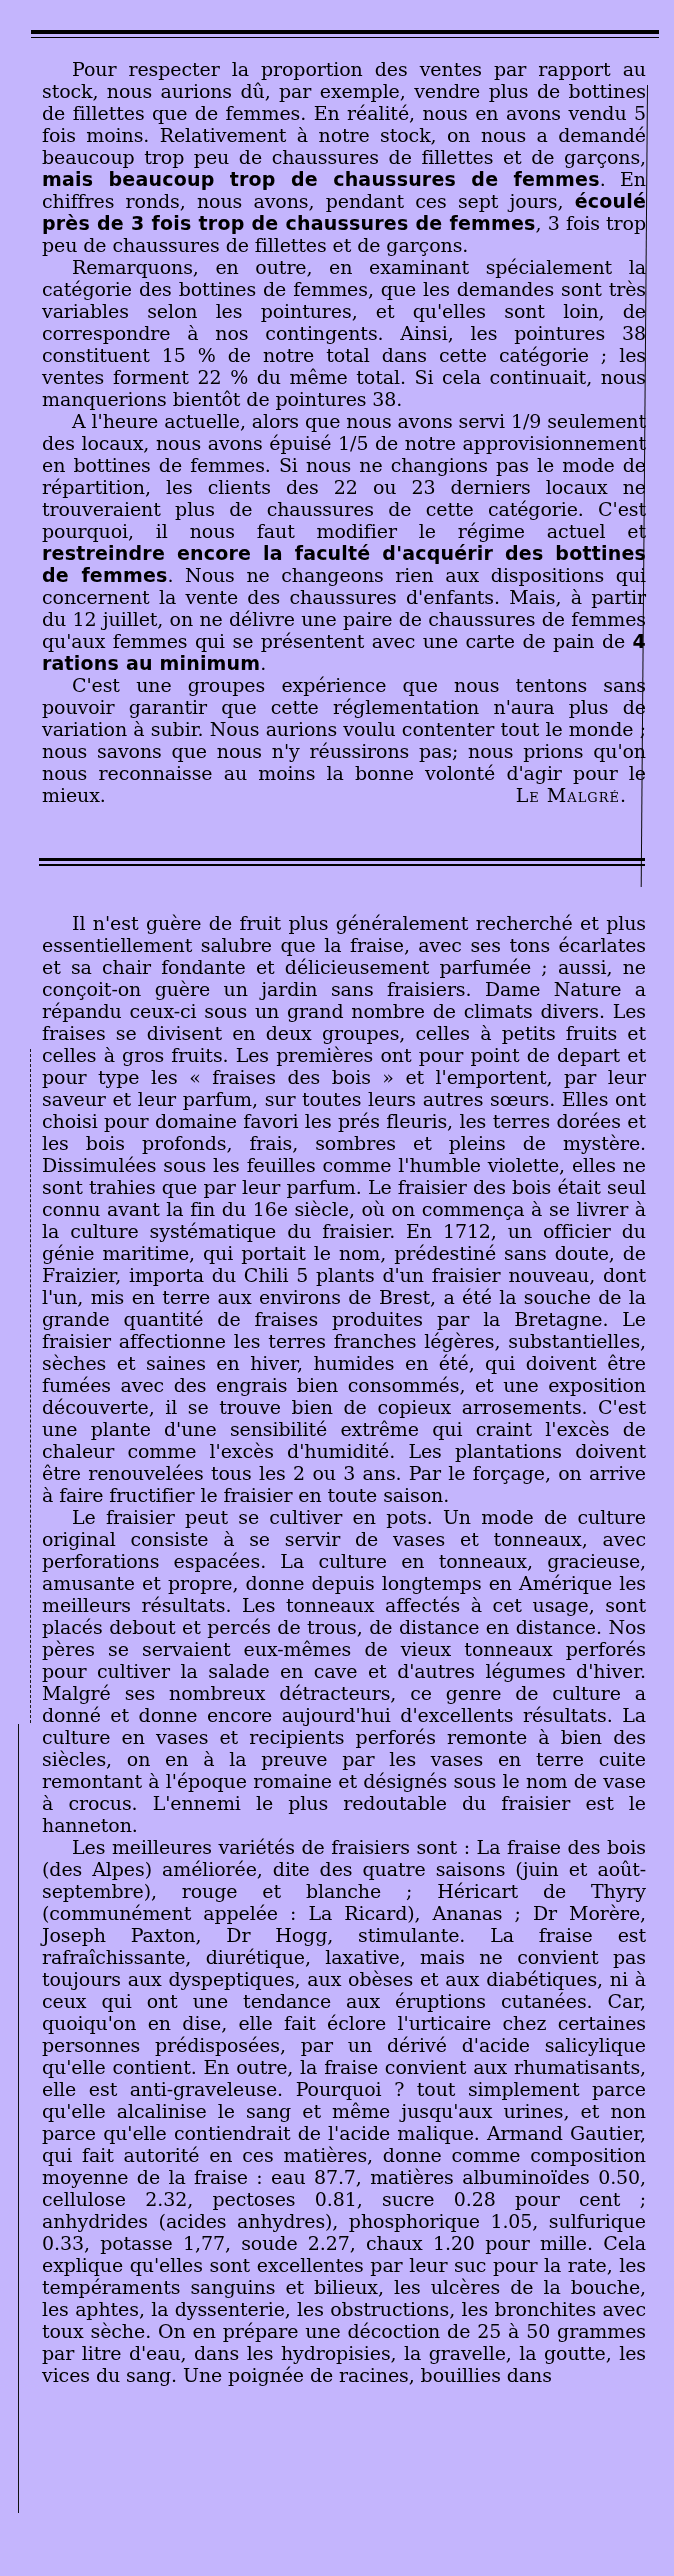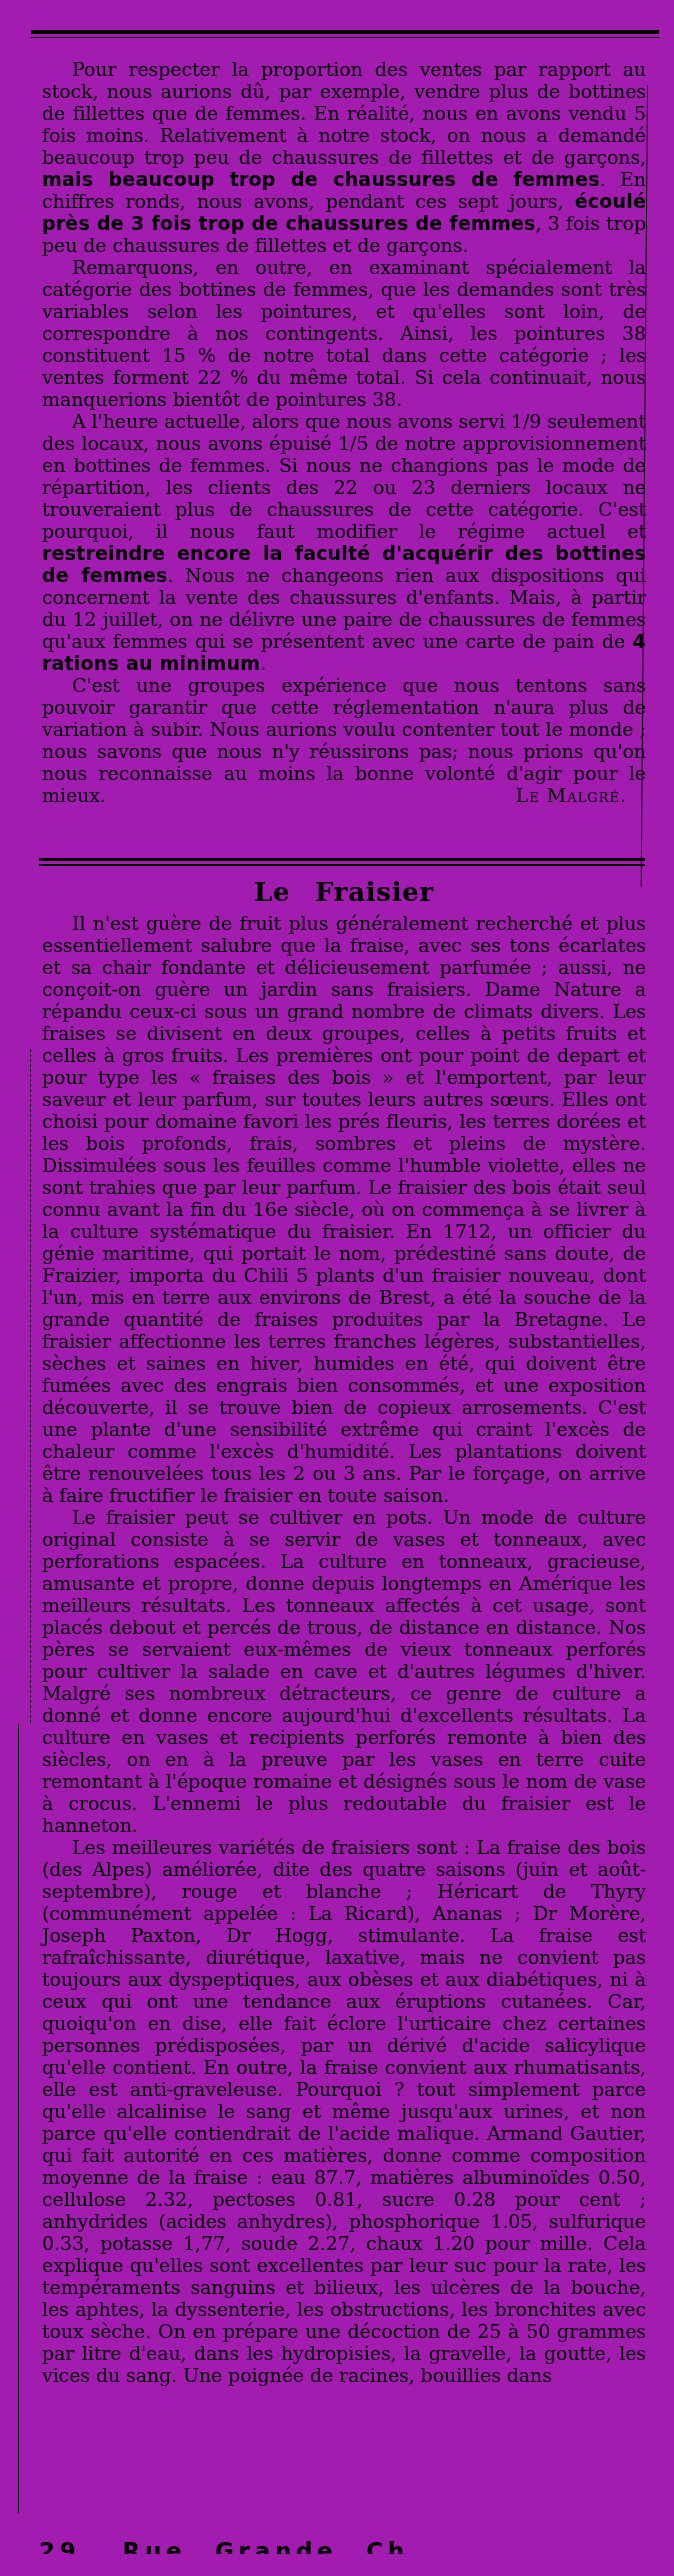--- a/index.html
+++ b/index.html
@@ -1,21 +1,21 @@
 <!DOCTYPE html>
 <html style="font-size:10.8px"><head>
 <meta charset="utf-8">
 <style>
   html, body { margin: 0; padding: 0; background: #e8e8e8; }
   .page {
     position: relative;
     width: 674px;
     height: 2576px;
     margin: 0 auto;
-    background: #a21caf;
+    background: #c4b5fd;
     color: #000;
     font-family: "DejaVu Serif", serif;
     overflow: hidden;
   }
   
   .top-rule {
     position: absolute;
     top: 30px; left: 31px; width: 628px; height: 3.4px;
     border-top: 4px solid #000;
     border-bottom: 1.3px solid #000;
@@ -105,26 +105,22 @@
 
   <div class="article article-1">
     <p class="para"><span><span>Pour respecter la proportion des ventes par rapport au stock, nous aurions dû, par exemple, vendre plus de bottines de fillettes que de femmes. En réalité, nous en avons vendu 5 fois moins. Relativement à notre stock, on nous a demandé beaucoup trop peu de chaussures de fillettes et de garçons, </span><span class="b">mais beaucoup trop de chaussures de femmes</span><span>. En chiffres ronds, nous avons, pendant ces sept jours, </span><span class="b">écoulé près de 3 fois trop de chaussures de femmes</span><span>, 3 fois trop peu de chaussures de fillettes et de garçons.</span></span></p>
     <p class="para"><span><span>Remarquons, en outre, en examinant spécialement la catégorie des bottines de femmes, que les demandes sont très variables selon les pointures, et qu'elles sont loin, de correspondre à nos contingents. Ainsi, les pointures 38 constituent 15 % de notre total dans cette catégorie ; les ventes forment 22 % du même total. Si cela continuait, nous manquerions bientôt de pointures 38.</span></span></p>
     <p class="para"><span><span>A l'heure actuelle, alors que nous avons servi 1/9 seulement des locaux, nous avons épuisé 1/5 de notre approvisionnement en bottines de femmes. Si nous ne changions pas le mode de répartition, les clients des 22 ou 23 derniers locaux ne trouveraient plus de chaussures de cette catégorie. C'est pourquoi, il nous faut modifier le régime actuel et </span><span class="b">restreindre encore la faculté d'acquérir des bottines de femmes</span><span>. Nous ne changeons rien aux dispositions qui concernent la vente des chaussures d'enfants. Mais, à partir du 12 juillet, on ne délivre une paire de chaussures de femmes qu'aux femmes qui se présentent avec une carte de pain de </span><span class="b">4 rations au minimum</span><span>.</span></span></p>
     <p class="para"><span><span>C'est une groupes expérience que nous tentons sans pouvoir garantir que cette réglementation n'aura plus de variation à subir. Nous aurions voulu contenter tout le monde ; nous savons que nous n'y réussirons pas; nous prions qu'on nous reconnaisse au moins la bonne volonté d'agir pour le mieux.</span></span><span class="signature">Le Malgré.</span></p>
   </div>
 
   <div class="section-divider"></div>
 
-  <h1 class="article-title">Le Fraisier</h1>
 
   <div class="article article-2">
     <p class="para"><span><span>Il n'est guère de fruit plus généralement recherché et plus essentiellement salubre que la fraise, avec ses tons écarlates et sa chair fondante et délicieusement parfumée ; aussi, ne conçoit-on guère un jardin sans fraisiers. Dame Nature a répandu ceux-ci sous un grand nombre de climats divers. Les fraises se divisent en deux groupes, celles à petits fruits et celles à gros fruits. Les premières ont pour point de depart et pour type les « fraises des bois » et l'emportent, par leur saveur et leur parfum, sur toutes leurs autres sœurs. Elles ont choisi pour domaine favori les prés fleuris, les terres dorées et les bois profonds, frais, sombres et pleins de mystère. Dissimulées sous les feuilles comme l'humble violette, elles ne sont trahies que par leur parfum. Le fraisier des bois était seul connu avant la fin du 16e siècle, où on commença à se livrer à la culture systématique du fraisier. En 1712, un officier du génie maritime, qui portait le nom, prédestiné sans doute, de Fraizier, importa du Chili 5 plants d'un fraisier nouveau, dont l'un, mis en terre aux environs de Brest, a été la souche de la grande quantité de fraises produites par la Bretagne. Le fraisier affectionne les terres franches légères, substantielles, sèches et saines en hiver, humides en été, qui doivent être fumées avec des engrais bien consommés, et une exposition découverte, il se trouve bien de copieux arrosements. C'est une plante d'une sensibilité extrême qui craint l'excès de chaleur comme l'excès d'humidité. Les plantations doivent être renouvelées tous les 2 ou 3 ans. Par le forçage, on arrive à faire fructifier le fraisier en toute saison.</span></span></p>
     <p class="para"><span><span>Le fraisier peut se cultiver en pots. Un mode de culture original consiste à se servir de vases et tonneaux, avec perforations espacées. La culture en tonneaux, gracieuse, amusante et propre, donne depuis longtemps en Amérique les meilleurs résultats. Les tonneaux affectés à cet usage, sont placés debout et percés de trous, de distance en distance. Nos pères se servaient eux-mêmes de vieux tonneaux perforés pour cultiver la salade en cave et d'autres légumes d'hiver. Malgré ses nombreux détracteurs, ce genre de culture a donné et donne encore aujourd'hui d'excellents résultats. La culture en vases et recipients perforés remonte à bien des siècles, on en à la preuve par les vases en terre cuite remontant à l'époque romaine et désignés sous le nom de vase à crocus. L'ennemi le plus redoutable du fraisier est le hanneton.</span></span></p>
     <p class="para"><span><span>Les meilleures variétés de fraisiers sont : La fraise des bois (des Alpes) améliorée, dite des quatre saisons (juin et août-septembre), rouge et blanche ; Héricart de Thyry (communément appelée : La Ricard), Ananas ; Dr Morère, Joseph Paxton, Dr Hogg, stimulante. La fraise est rafraîchissante, diurétique, laxative, mais ne convient pas toujours aux dyspeptiques, aux obèses et aux diabétiques, ni à ceux qui ont une tendance aux éruptions cutanées. Car, quoiqu'on en dise, elle fait éclore l'urticaire chez certaines personnes prédisposées, par un dérivé d'acide salicylique qu'elle contient. En outre, la fraise convient aux rhumatisants, elle est anti-graveleuse. Pourquoi ? tout simplement parce qu'elle alcalinise le sang et même jusqu'aux urines, et non parce qu'elle contiendrait de l'acide malique. Armand Gautier, qui fait autorité en ces matières, donne comme composition moyenne de la fraise : eau 87.7, matières albuminoïdes 0.50, cellulose 2.32, pectoses 0.81, sucre 0.28 pour cent ; anhydrides (acides anhydres), phosphorique 1.05, sulfurique 0.33, potasse 1,77, soude 2.27, chaux 1.20 pour mille. Cela explique qu'elles sont excellentes par leur suc pour la rate, les tempéraments sanguins et bilieux, les ulcères de la bouche, les aphtes, la dyssenterie, les obstructions, les bronchites avec toux sèche. On en prépare une décoction de 25 à 50 grammes par litre d'eau, dans les hydropisies, la gravelle, la goutte, les vices du sang. Une poignée de racines, bouillies dans</span></span></p>
   </div>
 
-  <div class="footer-strip">
-    <div class="footer-text">29. Rue Grande Ch</div>
-  </div>
 
 </div>
 
 
 </body></html>

